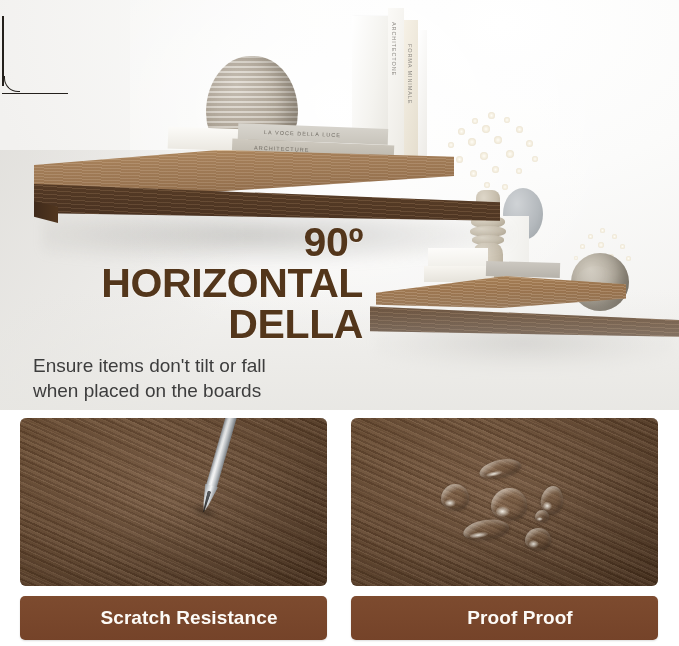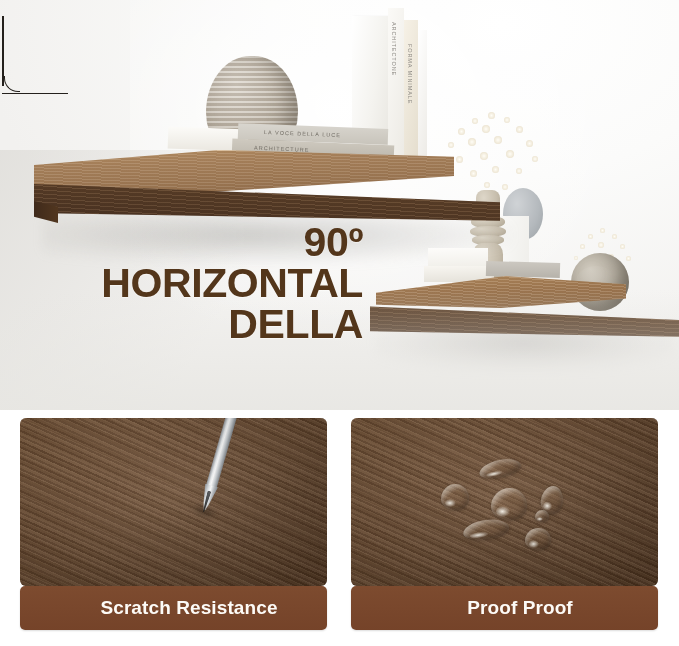--- a/index.html
+++ b/index.html
@@ -336,20 +336,21 @@
       inset 2px 3px 5px rgba(255,248,236,.40),
       0 1px 3px rgba(30,18,10,.35);
   }
   .drop::after {
     content: ""; position: absolute; left: 14%; bottom: 10%;
     width: 40%; height: 34%; border-radius: 50%;
     background: radial-gradient(ellipse at 45% 50%, rgba(255,252,244,.92) 0%, rgba(255,250,240,0) 72%);
   }
 
   .feature-label {
+    margin-top: 10px;
     height: 44px;
     border-radius: 5px;
     background: linear-gradient(180deg, #7d4b2f 0%, #754329 100%);
     color: #fdfbf7;
     font-size: 19px;
     font-weight: 700;
     letter-spacing: .1px;
     display: flex; align-items: center; justify-content: center;
     box-shadow: 0 1px 2px rgba(0,0,0,.14);
     padding-left: 31px;
@@ -462,20 +463,24 @@
     </div>
 
     <div class="wall-shade-bottom"></div>
 
     <div class="copy">
       <h1 class="headline">
         <span class="ln">90º</span>
         <span class="ln">HORIZONTAL</span>
         <span class="ln">DELLA</span>
       </h1>
+      <p class="subcopy">
+        <span class="ln">Ensure items don't tilt or fall</span>
+        <span class="ln">when placed on the boards</span>
+      </p>
     </div>
   </div>
 
   <div class="features">
 
     <div class="feature">
       <div class="feature-photo">
         <div class="wood-dark"></div>
         <div class="driver">
           <div class="shaft"></div>

